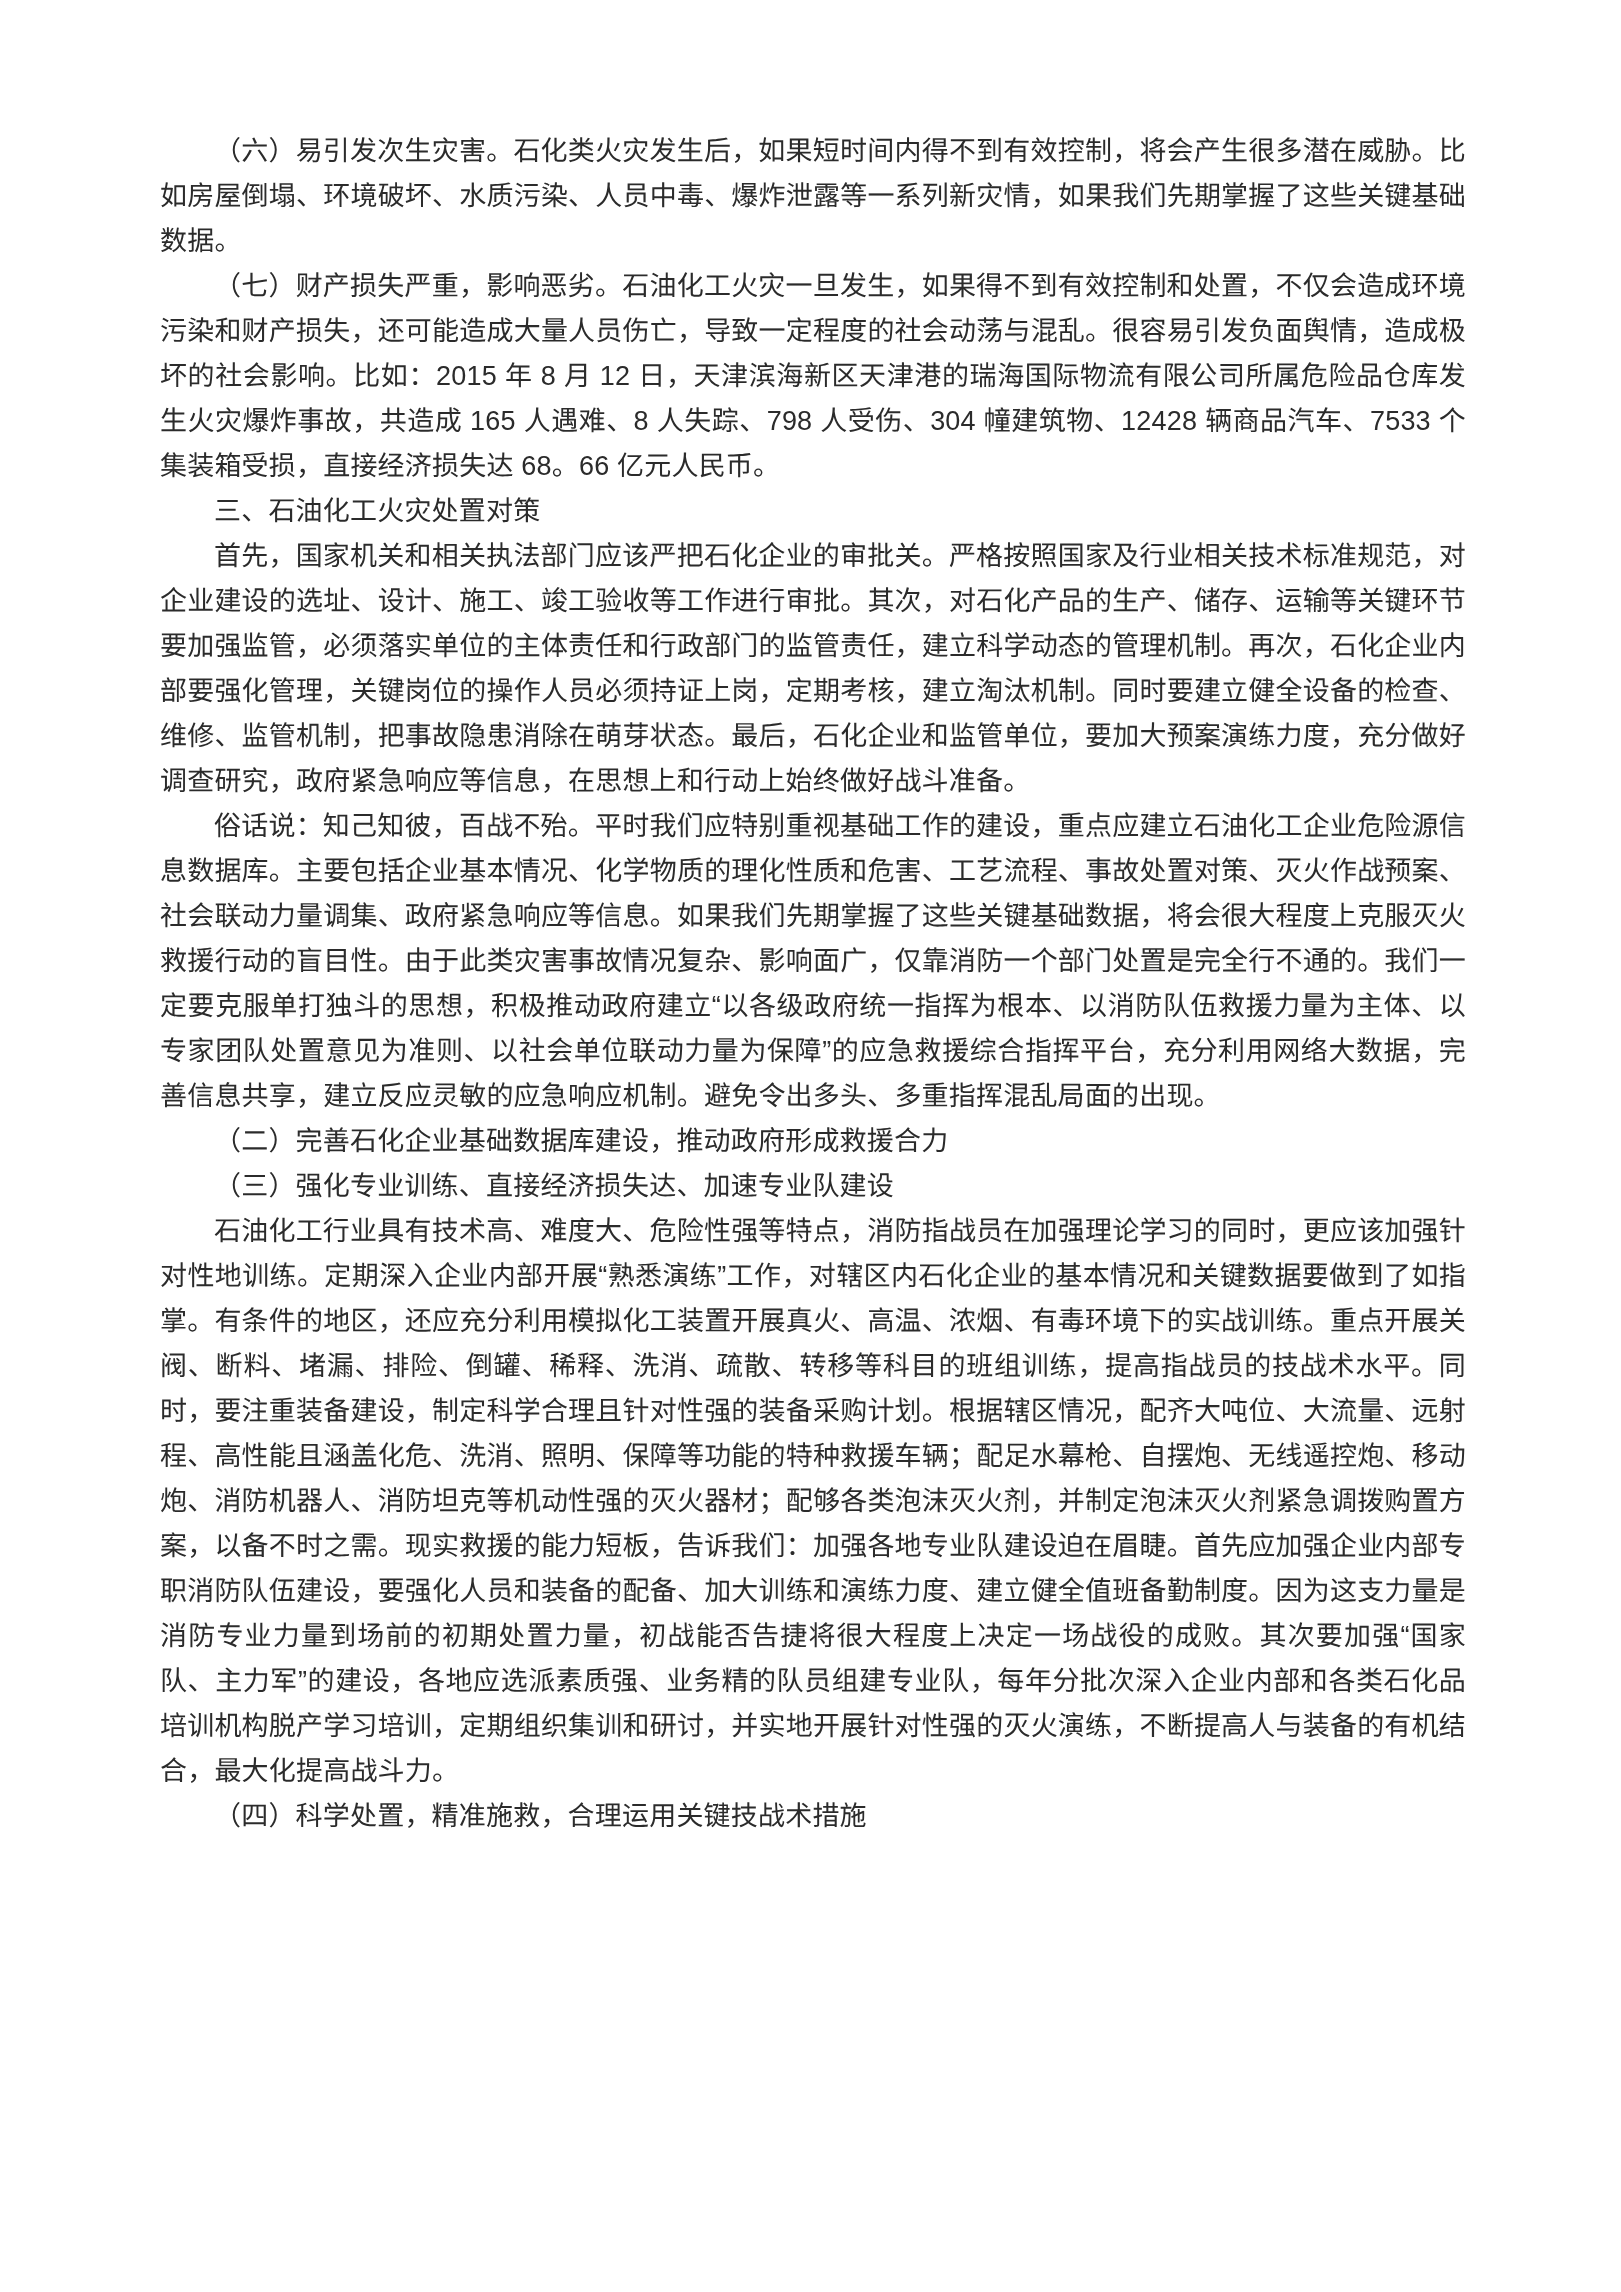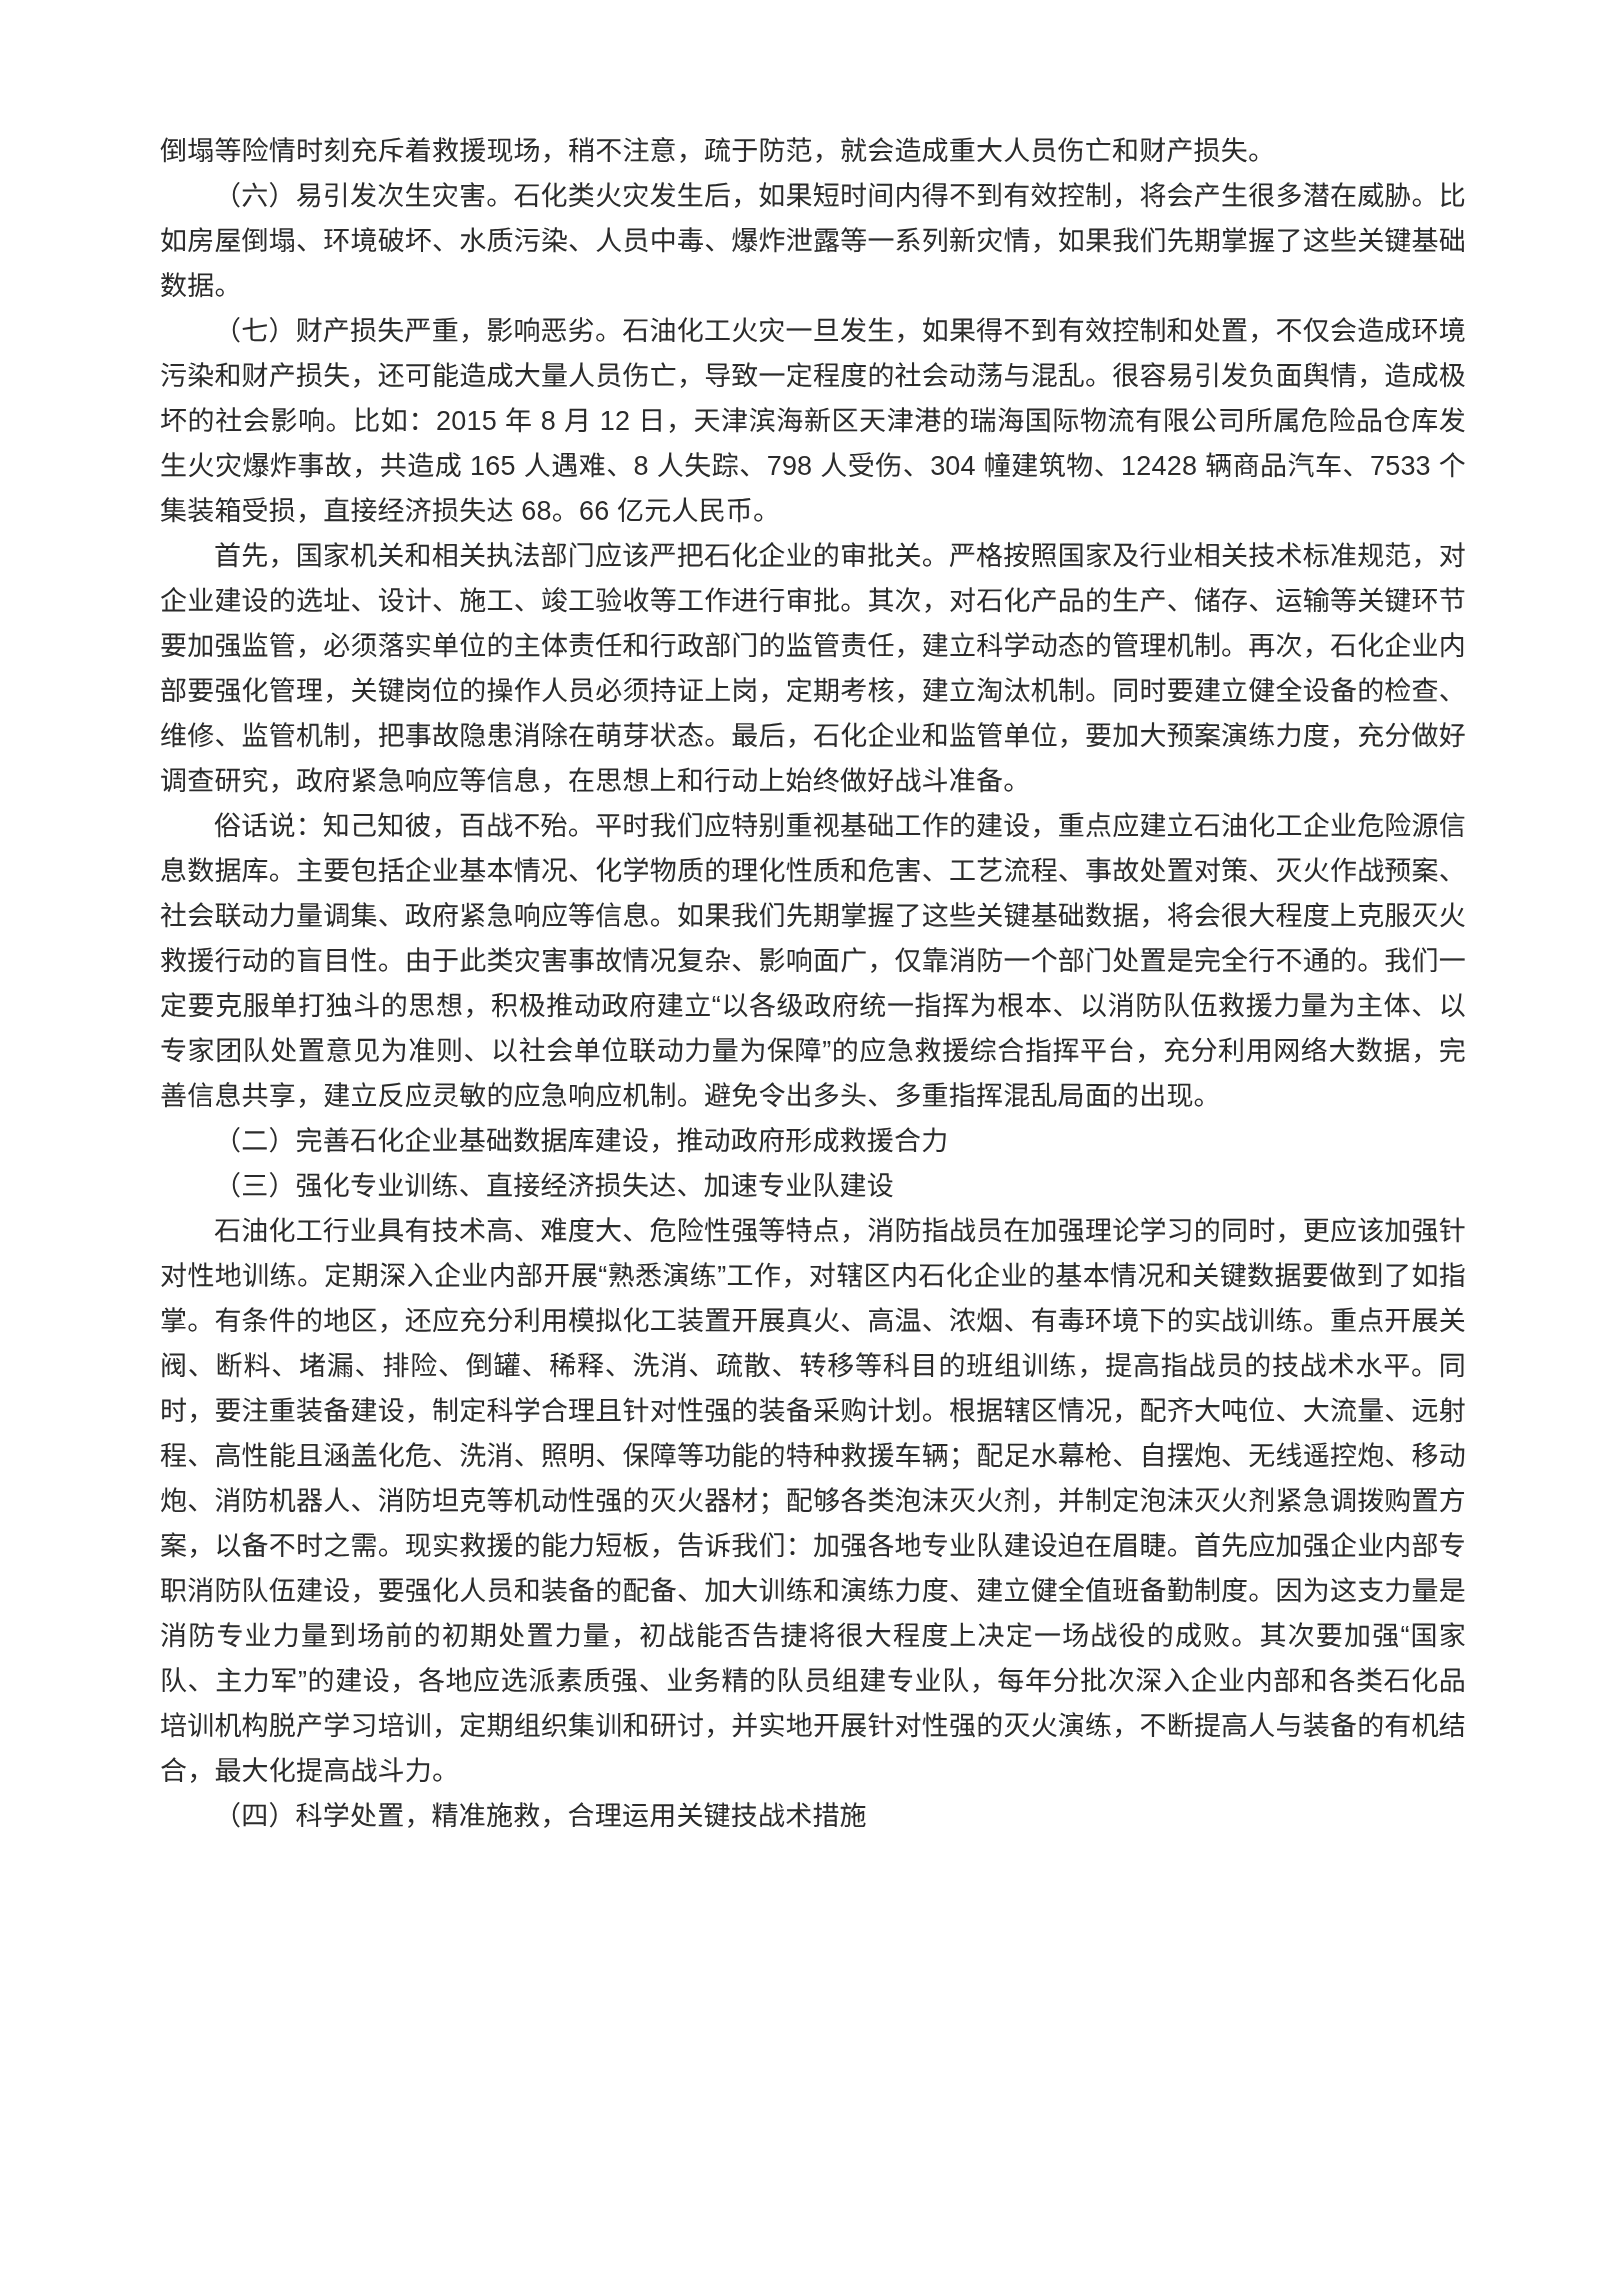--- a/index.html
+++ b/index.html
@@ -47,26 +47,26 @@
   .page-body p {
     -webkit-font-smoothing: antialiased;
   }
 </style>
 </head>
 <body>
 
 <div class="page">
   <div class="page-body">
 
-    <p class="flush">倒塌等险情时刻充斥着救援现场，稍不注意，疏于防范，就会造成重大人员伤亡和财产损失。</p>
 
     <p class="indent">（六）易引发次生灾害。石化类火灾发生后，如果短时间内得不到有效控制，将会产生很多潜在威胁。比如房屋倒塌、环境破坏、水质污染、人员中毒、爆炸泄露等一系列新灾情，如果我们先期掌握了这些关键基础数据。</p>
 
     <p class="indent">（七）财产损失严重，影响恶劣。石油化工火灾一旦发生，如果得不到有效控制和处置，不仅会造成环境污染和财产损失，还可能造成大量人员伤亡，导致一定程度的社会动荡与混乱。很容易引发负面舆情，造成极坏的社会影响。比如：2015 年 8 月 12 日，天津滨海新区天津港的瑞海国际物流有限公司所属危险品仓库发生火灾爆炸事故，共造成 165 人遇难、8 人失踪、798 人受伤、304 幢建筑物、12428 辆商品汽车、7533 个集装箱受损，直接经济损失达 68。66 亿元人民币。</p>
 
+    <p class="indent">三、石油化工火灾处置对策</p>
 
 
     <p class="indent">首先，国家机关和相关执法部门应该严把石化企业的审批关。严格按照国家及行业相关技术标准规范，对企业建设的选址、设计、施工、竣工验收等工作进行审批。其次，对石化产品的生产、储存、运输等关键环节要加强监管，必须落实单位的主体责任和行政部门的监管责任，建立科学动态的管理机制。再次，石化企业内部要强化管理，关键岗位的操作人员必须持证上岗，定期考核，建立淘汰机制。同时要建立健全设备的检查、维修、监管机制，把事故隐患消除在萌芽状态。最后，石化企业和监管单位，要加大预案演练力度，充分做好调查研究，政府紧急响应等信息，在思想上和行动上始终做好战斗准备。</p>
 
     <p class="indent">俗话说：知己知彼，百战不殆。平时我们应特别重视基础工作的建设，重点应建立石油化工企业危险源信息数据库。主要包括企业基本情况、化学物质的理化性质和危害、工艺流程、事故处置对策、灭火作战预案、社会联动力量调集、政府紧急响应等信息。如果我们先期掌握了这些关键基础数据，将会很大程度上克服灭火救援行动的盲目性。由于此类灾害事故情况复杂、影响面广，仅靠消防一个部门处置是完全行不通的。我们一定要克服单打独斗的思想，积极推动政府建立“以各级政府统一指挥为根本、以消防队伍救援力量为主体、以专家团队处置意见为准则、以社会单位联动力量为保障”的应急救援综合指挥平台，充分利用网络大数据，完善信息共享，建立反应灵敏的应急响应机制。避免令出多头、多重指挥混乱局面的出现。</p>
 
     <p class="indent">（二）完善石化企业基础数据库建设，推动政府形成救援合力</p>
 
     <p class="indent">（三）强化专业训练、直接经济损失达、加速专业队建设</p>
 

